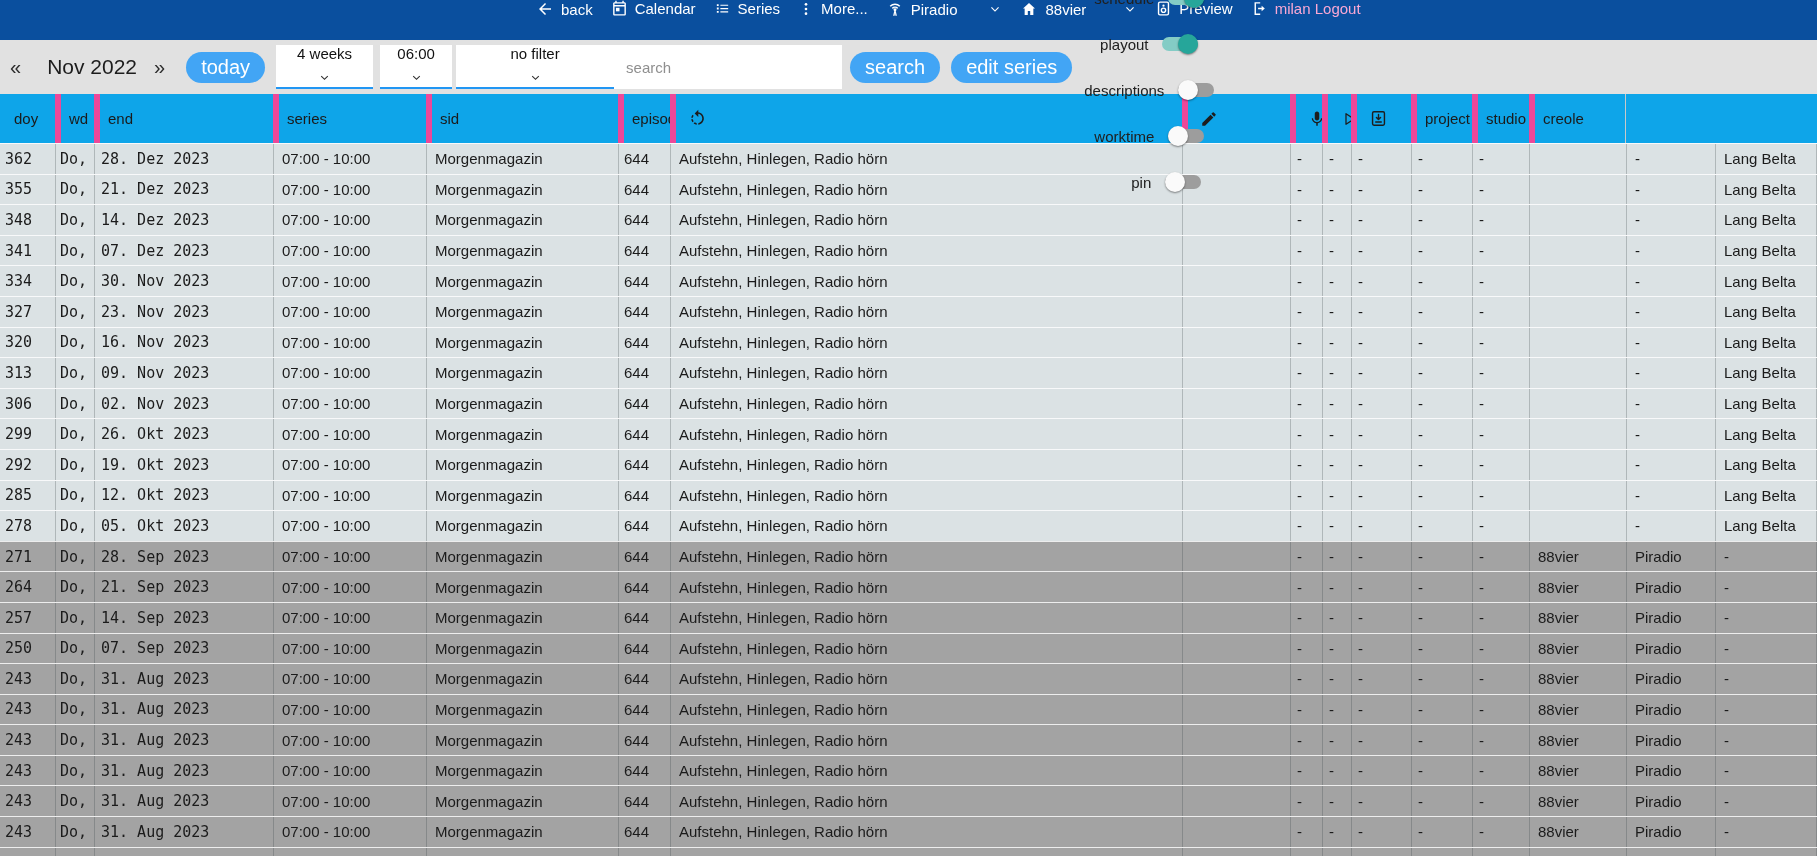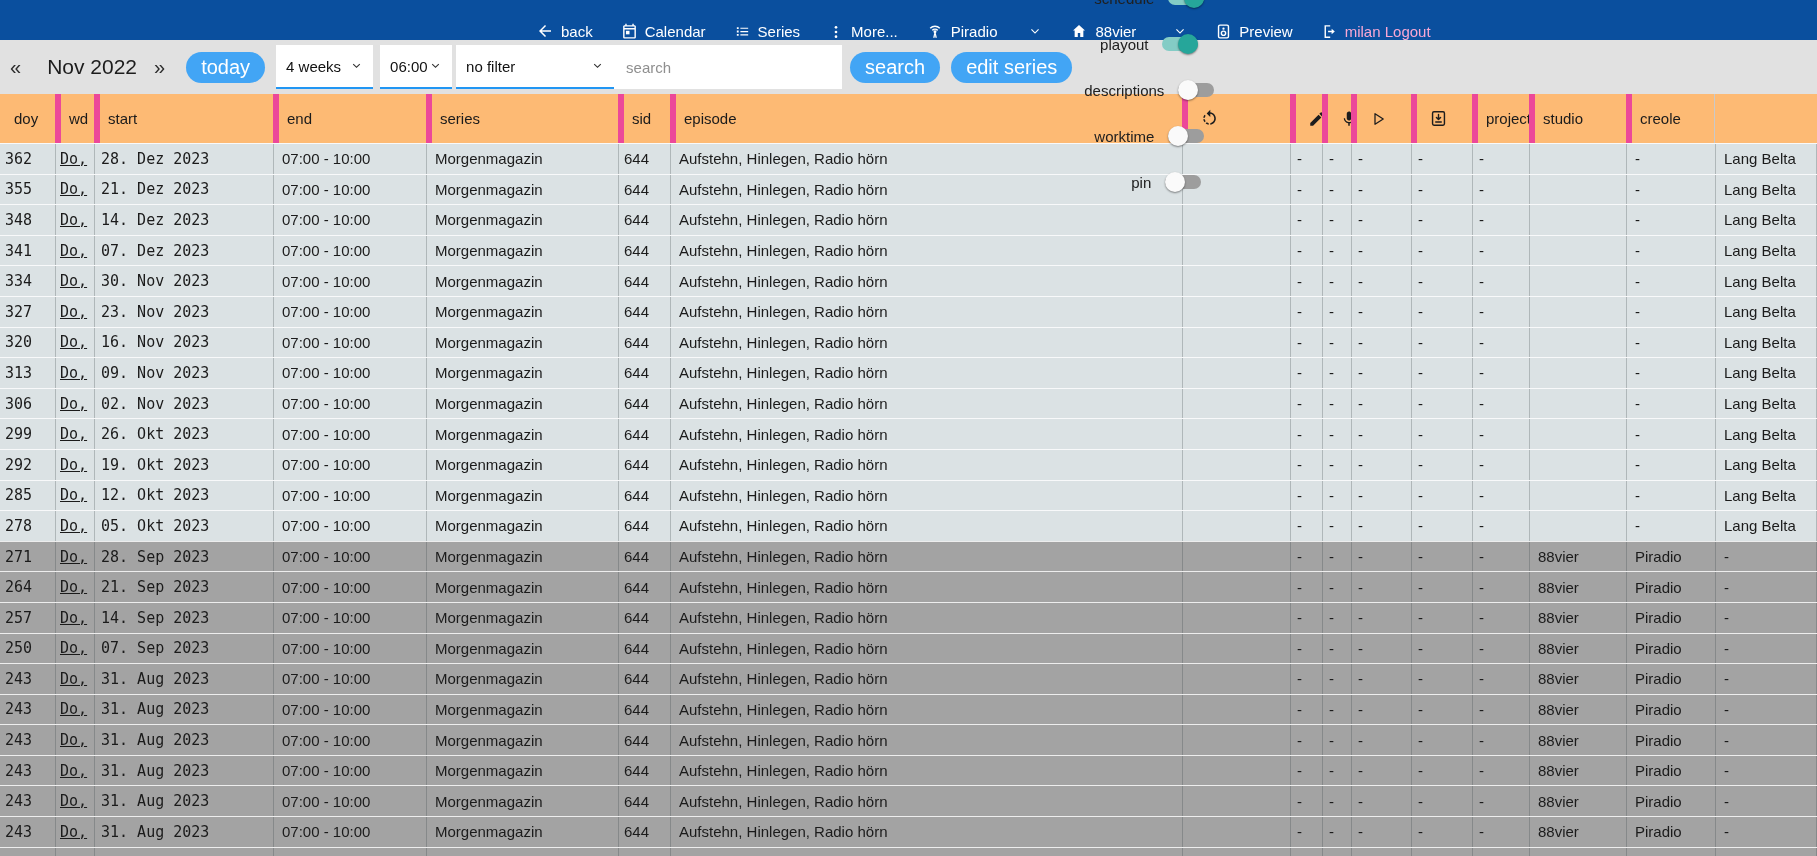--- a/index.html
+++ b/index.html
@@ -2,22 +2,22 @@
 <html><head>
 <meta charset="utf-8">
 <style>
   html,body{margin:0;padding:0;}
   body{
     width:1817px;height:856px;overflow:hidden;background:#fff;
     font-family:"Liberation Sans",sans-serif;color:#1b1b1b;position:relative;
   }
   
   .topbar{
-    height:40px;background:#0a4f9e;display:flex;align-items:flex-end;
-    color:#fff;font-size:15px;padding-left:536px;gap:28px;box-sizing:border-box;white-space:nowrap;
+    height:40px;background:#0a4f9e;display:flex;align-items:flex-start;
+    color:#fff;font-size:15px;padding-left:536px;gap:18px;box-sizing:border-box;white-space:nowrap;
   }
   .nav-item{display:flex;align-items:center;gap:7px;cursor:pointer;}
   .nav-item svg{display:block;}
   .chev{margin-left:24px;}
   .chev2{margin-left:30px;}
   .logout-item{color:#f9a8d4;}
   
   .toolbar{
     height:54px;background:#e1e1e1;display:flex;align-items:center;
     padding-left:8px;box-sizing:border-box;font-size:15px;white-space:nowrap;
@@ -26,21 +26,21 @@
   .period{font-size:21px;color:#1c1c1c;margin:0 15px 0 24px;}
   .navArrow.next{margin-right:4px;}
   .pill{
     border:none;background:#42a5f5;color:#fff;font-size:20px;
     font-family:"Liberation Sans",sans-serif;border-radius:17px;
     padding:7px 15px;cursor:pointer;line-height:17px;
   }
   .pill.today{margin-left:15px;margin-right:11px;}
   .select{
     background:#fff;height:44px;display:flex;align-items:center;justify-content:space-between;
-    padding:0 10px;box-sizing:border-box;border-bottom:2px solid #2196f3;cursor:pointer;color:#111;
+    padding:0 10px;box-sizing:border-box;border-bottom:2px solid #2196f3;cursor:pointer;color:#111;flex-direction:column;
   }
   .select.w1{width:97px;margin-right:7px;}
   .select.w2{width:72px;margin-right:4px;}
   .select.w3{width:158px;}
   .search-input{
     height:44px;width:228px;border:none;outline:none;background:#fff;
     font-size:15px;font-family:"Liberation Sans",sans-serif;padding:0 12px;box-sizing:border-box;
   }
   .search-input::placeholder{color:#8f8f8f;}
   .pill.search{margin-left:8px;}
@@ -51,21 +51,21 @@
   .tlabel{color:#202020;}
   .switch{position:relative;width:36px;height:20px;cursor:pointer;flex:none;}
   .switch .track{position:absolute;left:0;right:0;top:3px;height:14px;border-radius:7px;background:#9d9d9d;}
   .switch .thumb{position:absolute;top:0;left:0;width:20px;height:20px;border-radius:50%;
     background:#fafafa;box-shadow:0 1px 2px rgba(0,0,0,.45);}
   .switch.on .track{background:#84ccc5;}
   .switch.on .thumb{left:16px;background:#26a69a;}
   
   :root{--cols:55px 39px 179px 153px 192px 52px 512px 108px 32px 29px 60px 61px 57px 97px 89px 102px;}
   .thead{
-    display:grid;grid-template-columns:var(--cols);height:49px;background:#fdba74;
+    display:grid;grid-template-columns:var(--cols);height:49px;background:#0ea5e9;
     font-size:15px;color:#1b1b1b;
   }
   .hcell{display:flex;align-items:center;padding:0 8px;box-sizing:border-box;border-left:6px solid #ec4899;overflow:hidden;}
   .hcell:first-child{border-left:none;padding-left:14px;}
   .hcell:last-child{border-right:1px solid #c9c9c9;}
   .hcell[data-col="title"]{justify-content:flex-end;padding-right:6px;}
   .hcell svg{display:block;margin:0 auto 0 4px;}
   .tbody{}
   .trow{
     display:grid;grid-template-columns:var(--cols);height:30.6px;background:#dbe2e4;
@@ -73,21 +73,21 @@
   }
   .trow.hl{background:#a3a3a3;}
   .tcell{
     display:flex;align-items:center;padding:0 8px;box-sizing:border-box;
     border-left:1px solid rgba(60,72,74,.28);overflow:hidden;white-space:nowrap;
   }
   .tcell:first-child{border-left:none;}
   .tcell:last-child{border-right:1px solid rgba(60,72,74,.28);}
   .tcell.mono{font-family:"DejaVu Sans Mono",monospace;font-size:15px;}
   .tcell[data-col="doy"]{padding:0 5px;}
-  .tcell[data-col="wd"]{padding:0 4px;text-decoration:underline;}
+  .tcell[data-col="wd"]{padding:0 4px;}
   .tcell[data-col="start"]{padding:0 6px;}
   .tcell[data-col="sid"]{padding:0 5px;}
   .tcell[data-col="undo"],.tcell[data-col="edit"],.tcell[data-col="mic"],
   .tcell[data-col="play"],.tcell[data-col="archive"]{padding:0 6px;}
 </style>
 </head>
 <body>
 
 <div class="topbar">
   <div class="nav-item">
@@ -240,21 +240,20 @@
           <span class="track"></span>
           <span class="thumb"></span>
         </span>
       </div>
     </div>
 </div>
 
 <div class="thead" id="thead">
     <div class="hcell" data-col="doy">doy</div>
     <div class="hcell" data-col="wd">wd</div>
-    <div class="hcell" data-col="start">start</div>
     <div class="hcell" data-col="end">end</div>
     <div class="hcell" data-col="series">series</div>
     <div class="hcell" data-col="sid">sid</div>
     <div class="hcell" data-col="episode">episode</div>
     <div class="hcell" data-col="undo">
       <span>
         <svg width="19" height="19" viewBox="0 0 24 24">
           <path fill="#1d1d1d" d="M13 4.07V1L8.45 5.55 13 10V6.09c2.84.48 5 2.94 5 5.91s-2.16 5.43-5 5.91v2.02c3.95-.49 7-3.85 7-7.93s-3.05-7.44-7-7.93zM6.09 13H4.07c.17 1.39.72 2.73 1.62 3.89l1.41-1.42A5.95 5.95 0 0 1 6.09 13zm1.02-4.47L5.7 7.11A7.94 7.94 0 0 0 4.07 11h2.02c.14-.87.49-1.72 1.02-2.47zm.0 9.79A7.9 7.9 0 0 0 11 19.93V17.9a5.9 5.9 0 0 1-2.46-1.03l-1.43 1.45z"></path>
         </svg>
       </span>

